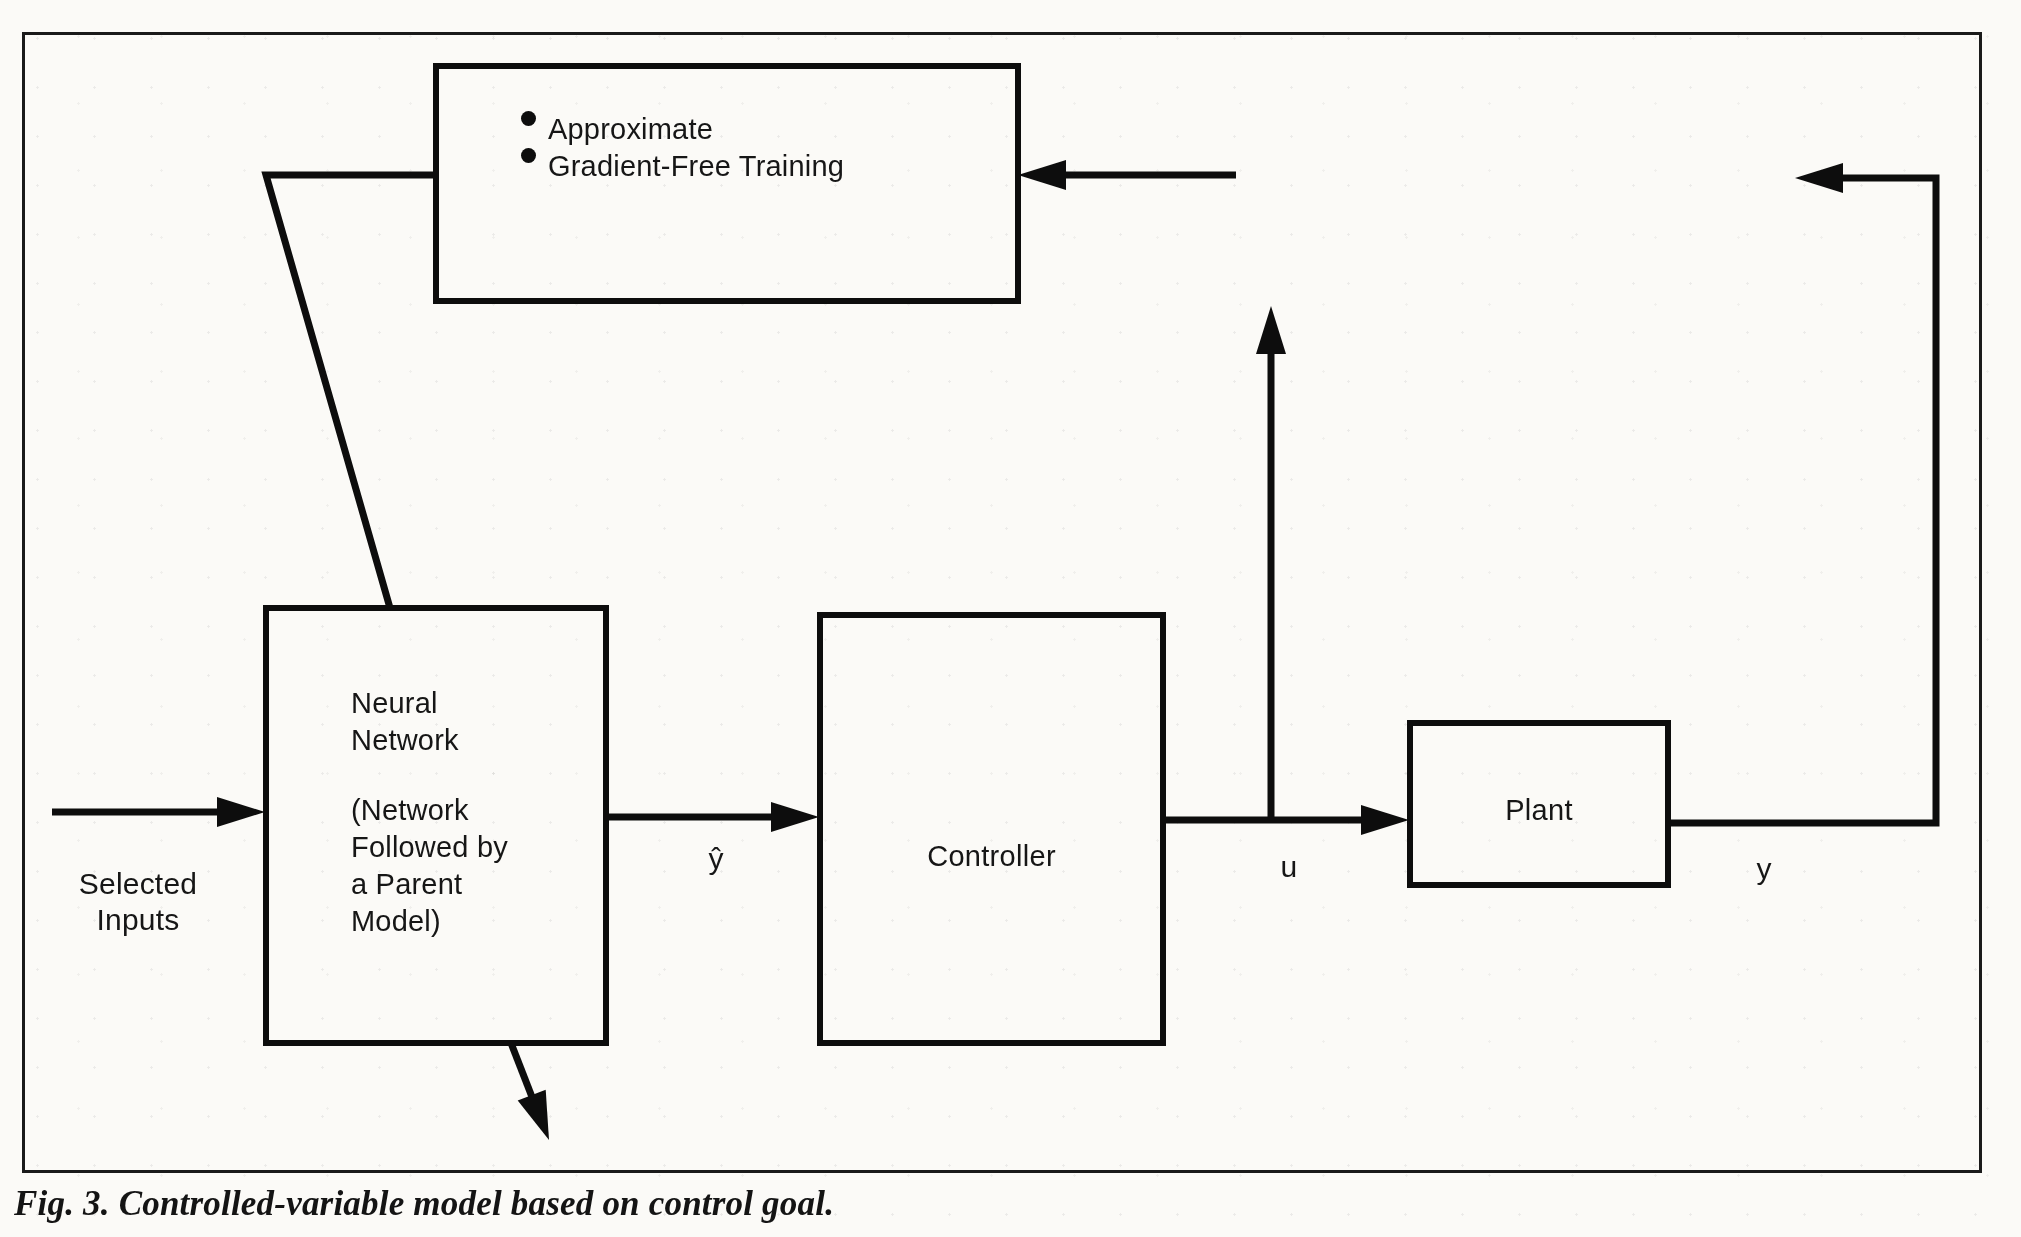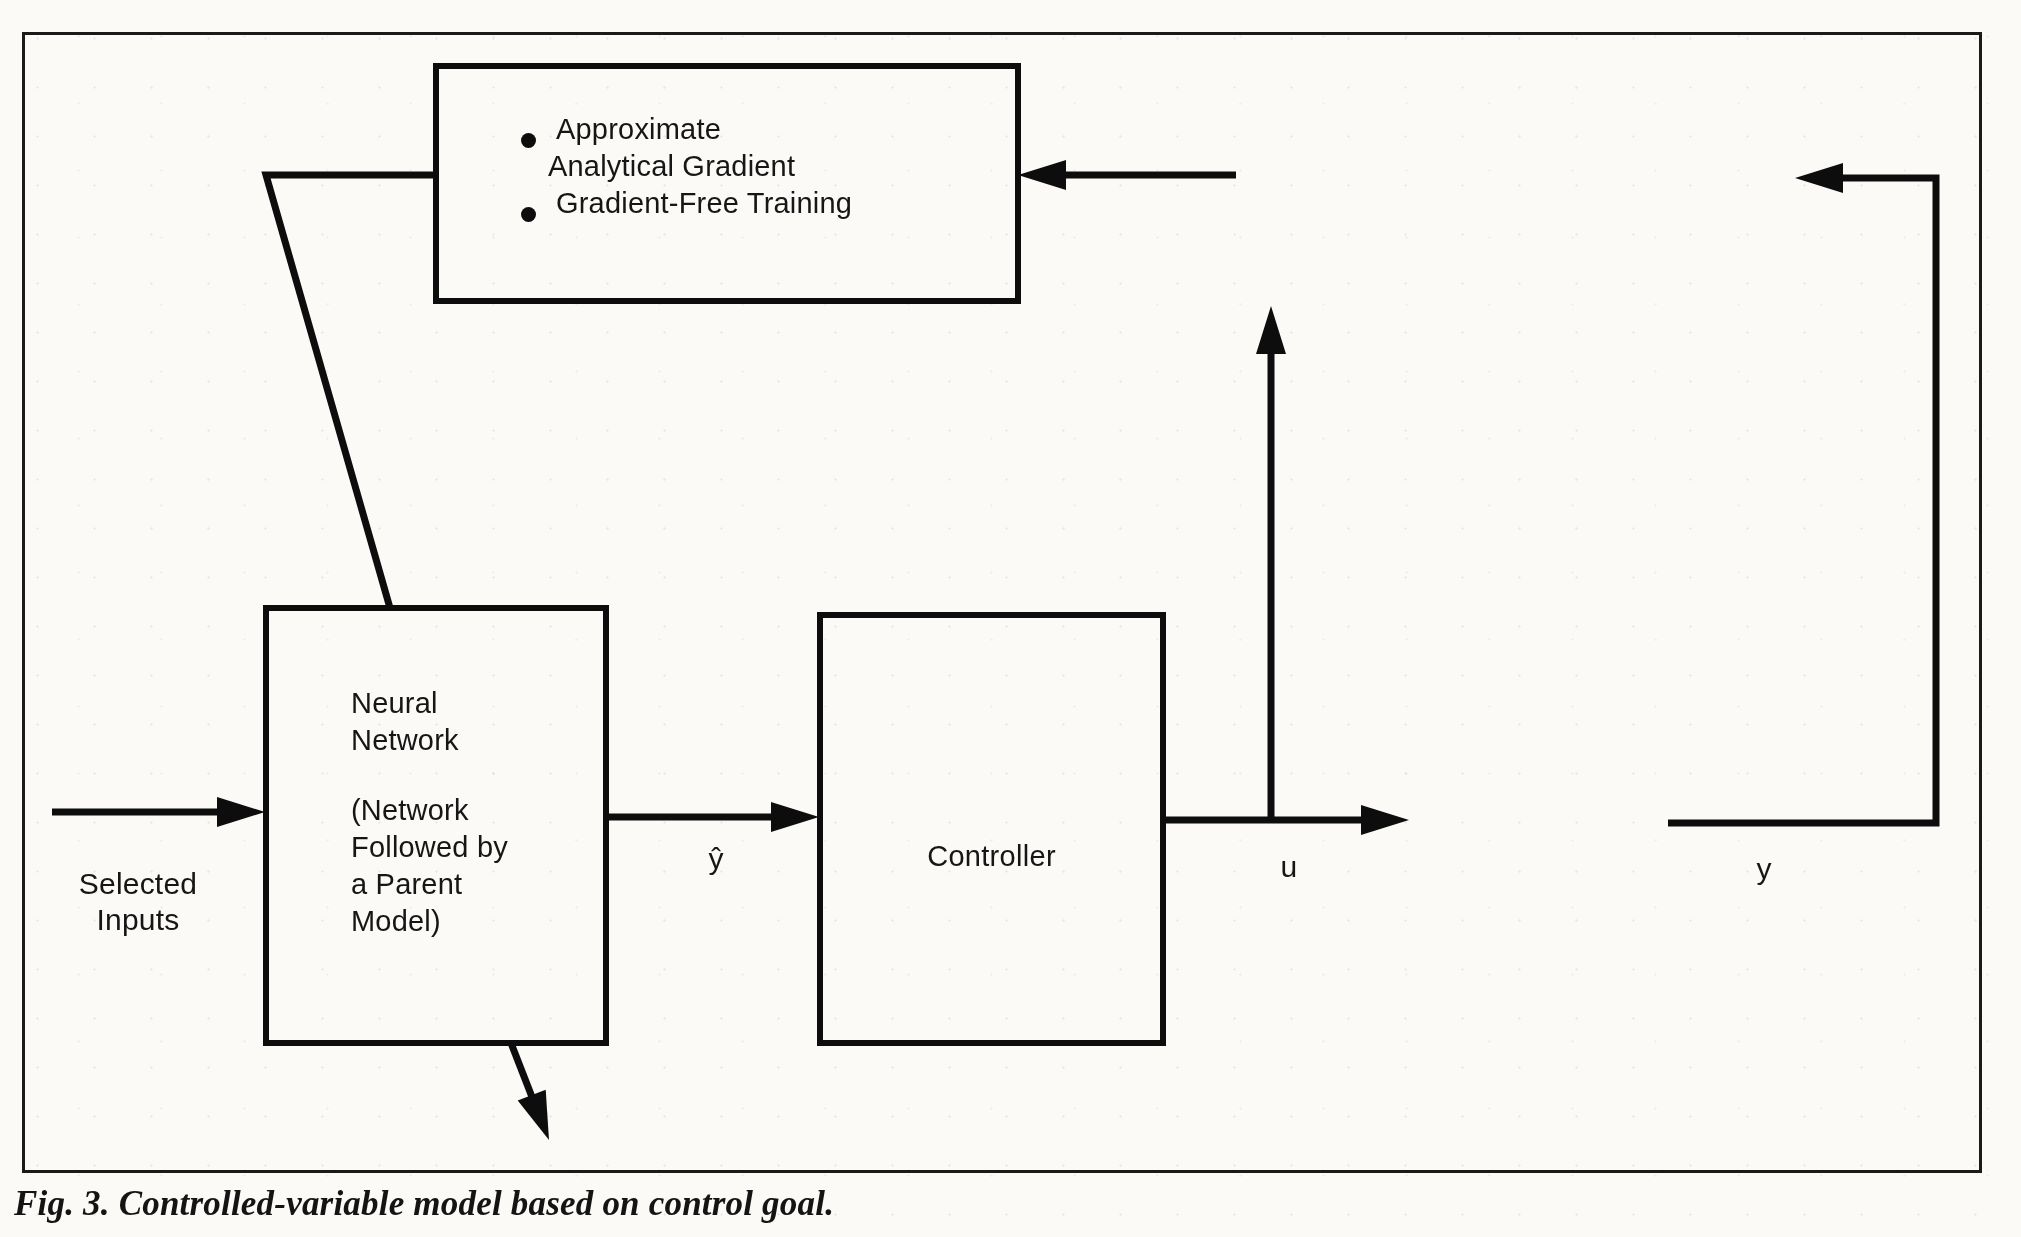--- a/index.html
+++ b/index.html
@@ -26,21 +26,21 @@
     position:absolute;border:6px solid #0d0d0d;box-sizing:border-box;
     background:transparent;
   }
   .training-box{left:433px;top:63px;width:588px;height:241px;}
   .goal-box{left:1234px;top:74px;width:564px;height:237px;}
   .nn-box{left:263px;top:605px;width:346px;height:441px;padding-left:14px;}
   .controller-box{left:817px;top:612px;width:349px;height:434px;text-decoration:underline;}
   .plant-box{left:1407px;top:720px;width:264px;height:168px;}
 
   .diagram-text{font-size:29px;line-height:37px;letter-spacing:0.2px;}
-  .bullet-line{display:flex;align-items:flex-end;gap:8px;}
+  .bullet-line{display:flex;align-items:flex-start;}
   .dot{
     width:15px;height:15px;border-radius:50%;background:#0d0d0d;
     margin-right:12px;flex:0 0 auto;
   }
   .indent{padding-left:27px;}
 
   .training-content{position:absolute;left:82px;top:42px;}
   .goal-title{position:absolute;left:192px;top:48px;font-size:29px;line-height:40px;}
   .goal-list{position:absolute;left:200px;top:96px;font-size:29px;}
   .goal-list .bullet-line{height:40px;}
@@ -101,23 +101,20 @@
       <polygon points="549,1140 517.7,1100.6 545.7,1089.8"></polygon>
     </g>
   </svg>
 
   <div class="box training-box">
     <div class="training-content diagram-text">
       <div class="bullet-line">
         <span class="dot"></span>
         <span>Approximate</span>
       </div>
-      <div class="indent">
-        <span>Analytical Gradient</span>
-      </div>
       <div class="bullet-line">
         <span class="dot"></span>
         <span>Gradient-Free Training</span>
       </div>
     </div>
   </div>
 
 
   <div class="box nn-box">
     <div class="nn-content diagram-text">
@@ -128,20 +125,23 @@
       <div>Followed by</div>
       <div>a Parent</div>
       <div>Model)</div>
     </div>
   </div>
 
   <div class="box controller-box">
     <div class="center-label controller-label">Controller</div>
   </div>
 
+  <div class="box plant-box">
+    <div class="center-label plant-label">Plant</div>
+  </div>
 
   <div class="float-label selected-inputs">
     <div>Selected</div>
     <div>Inputs</div>
   </div>
   <div class="float-label yhat-label">ŷ</div>
   <div class="float-label u-label">u</div>
   <div class="float-label y-label">y</div>
 
   <div class="caption">Fig. 3. Controlled-variable model based on control goal.</div>

